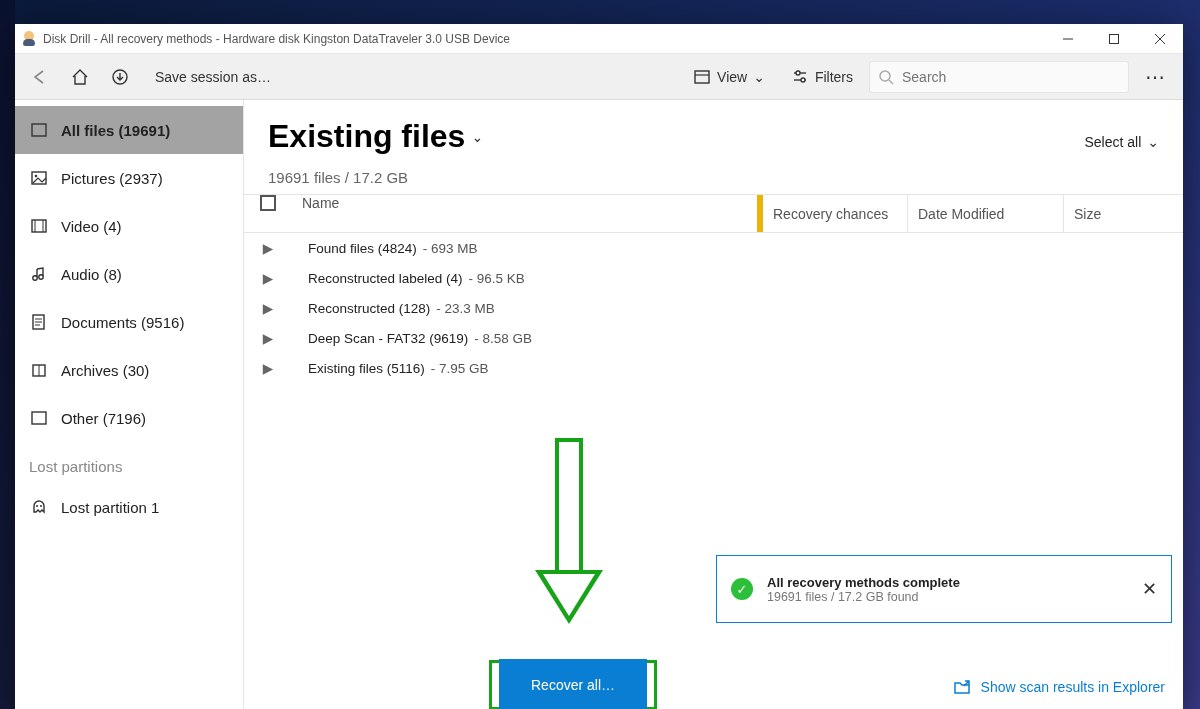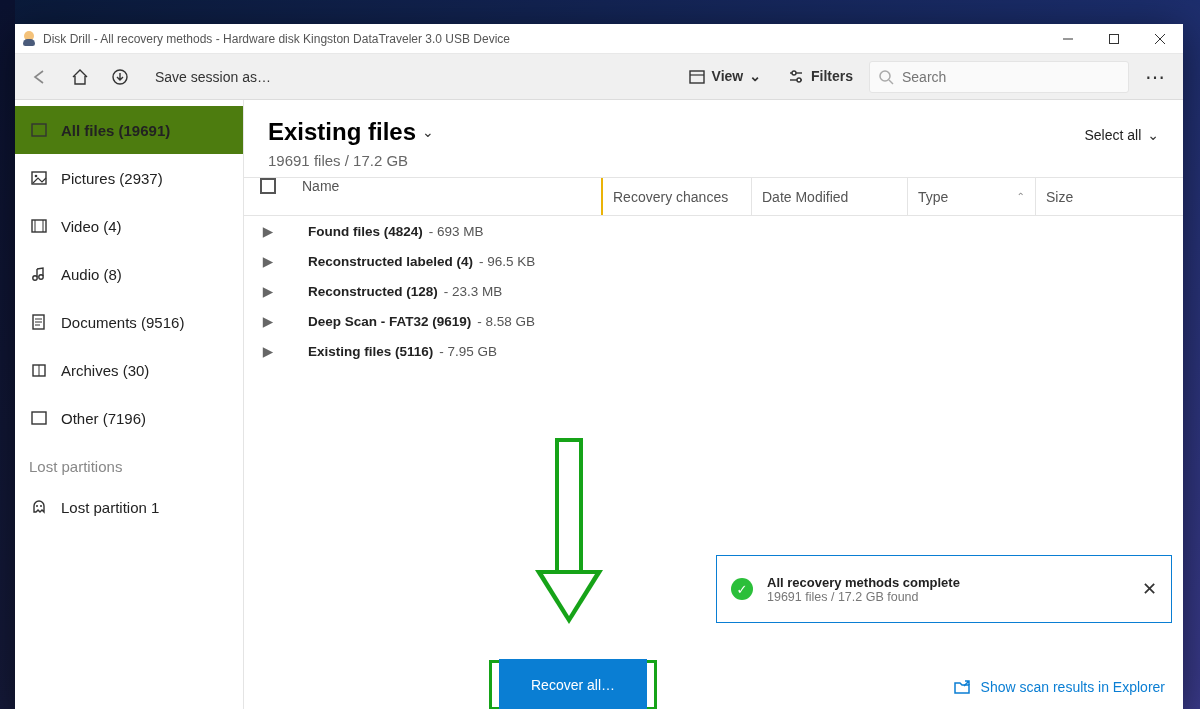--- a/index.html
+++ b/index.html
@@ -27,54 +27,54 @@
   .winbtn { width:46px; height:30px; display:flex; align-items:center; justify-content:center; color:#333; }
   .toolbar {
     height:46px; background:#f0f0f0; border-bottom:1px solid #dcdcdc;
     display:flex; align-items:center; padding:0 8px; gap:6px;
   }
   .tbtn { width:34px; height:34px; display:flex; align-items:center; justify-content:center;
     border-radius:3px; color:#333;}
   .tbtn.disabled{color:#aaa;}
   .tb-save { font-size:14px; color:#333; margin-left:4px; padding:6px 8px;text-align:center;}
   .tb-spacer{flex:1;}
-  .tb-group{display:flex;align-items:flex-start;gap:6px;padding:0 10px;font-size:14px;color:#333;font-weight:bold;}
+  .tb-group{display:flex;align-items:center;gap:6px;padding:0 10px;font-size:14px;color:#333;}
   .searchbox{display:flex;align-items:center;background:#fafafa;border:1px solid #e4e4e4;
     border-radius:3px;height:32px;width:260px;padding:0 8px;gap:8px;color:#888;}
   .searchbox input{border:none;background:transparent;outline:none;font-size:14px;flex:1;color:#333;}
   .more-btn{width:40px;display:flex;align-items:center;justify-content:center;font-size:20px;color:#333;}
   .body{flex:1;display:flex;min-height:0;}
   .sidebar{width:229px;border-right:1px solid #e4e4e4;background:#fff;overflow:auto;padding-top:6px;}
   .sb-item{display:flex;align-items:center;gap:12px;height:48px;padding:0 14px;font-size:15px;color:#222;}
-  .sb-item.selected{background:#4d7c0f;font-weight:600;}
+  .sb-item.selected{background:#a3a3a3;font-weight:600;}
   .sb-icon{width:20px;height:20px;display:flex;align-items:center;justify-content:center;color:#333;}
   .sb-header{padding:16px 14px 8px;font-size:15px;color:#888;}
   .main{flex:1;display:flex;flex-direction:column;min-width:0;position:relative;}
   .main-head{padding:18px 24px 8px;}
   .main-title{display:flex;align-items:baseline;justify-content:space-between;}
   .mt-left{display:flex;align-items:center;gap:6px;}
-  .mt-left h1{font-size:24px;font-weight:600;}
+  .mt-left h1{font-size:32px;font-weight:600;}
   .chev{font-size:14px;color:#333;}
-  .mt-sub{font-size:15px;color:#666;margin-top:6px;}
+  .mt-sub{font-size:15px;color:#666;margin-top:14px;}
   .select-all{font-size:14px;color:#222;display:flex;align-items:center;gap:6px;}
   .table{border-top:1px solid #e4e4e4;}
   .thead{display:flex;align-items:flex-start;height:38px;border-bottom:1px solid #e4e4e4;font-size:14px;color:#555;}
   .th{padding:0 10px;display:flex;align-items:center;gap:6px;}
   .th.check{width:48px;justify-content:center;}
   .th.name{flex:1;}
-  .th.chances{width:150px;border-left:2px solid #eab308;height:100%;}
+  .th.chances{width:150px;border-left:6px solid #eab308;height:100%;}
   .th.date{width:156px;border-left:1px solid #e4e4e4;height:100%;}
   .th.type{width:128px;border-left:1px solid #e4e4e4;height:100%;justify-content:space-between;}
-  .th.size{width:148px;border-left:1px solid #e4e4e4;height:100%;}
+  .th.size{width:120px;border-left:1px solid #e4e4e4;height:100%;}
   .sort-caret{color:#888;font-size:10px;}
   .cbx{width:16px;height:16px;border:2px solid #555;background:#fff;}
   .trow{display:flex;align-items:center;height:30px;font-size:13.5px;color:#222;}
   .tr-toggle{width:48px;display:flex;justify-content:center;color:#666;}
   .tr-name{flex:1;display:flex;gap:6px;}
-  .tr-name .b{font-weight:700;padding-left:16px;}
+  .tr-name .b{font-weight:400;padding-left:16px;}
   .tr-name .g{color:#555;}
   .notice{
     position:absolute; left:472px; top:455px; width:456px; height:68px;
     border:1px solid #0a7ed3; background:#fff; display:flex; align-items:center;
     padding:0 14px; gap:14px;
   }
   .notice .ok{width:22px;height:22px;border-radius:50%;background:#2bbf3a;display:flex;align-items:center;justify-content:center;color:#fff;font-size:13px;}
   .notice .txt{display:flex;flex-direction:column;}
   .notice .txt .t{font-weight:600;font-size:13px;color:#222;}
   .notice .txt .s{font-size:12.5px;color:#777;}
@@ -279,24 +279,20 @@
       </div>
 
       <div class="table">
         <div class="thead">
           <div class="th check">
               <div class="cbx"></div>
             </div>
           <div class="th name">Name</div>
           <div class="th chances">Recovery chances</div>
           <div class="th date">Date Modified</div>
-          <div class="th type">
-            <span>Type</span>
-            <span class="sort-caret">⌃</span>
-          </div>
           <div class="th size">Size</div>
         </div>
 
         <div class="trow">
           <div class="tr-toggle">▶</div>
           <div class="tr-name">
               <span class="b">Found files (4824)</span>
               <span class="g">- 693 MB</span>
             </div>
         </div>

